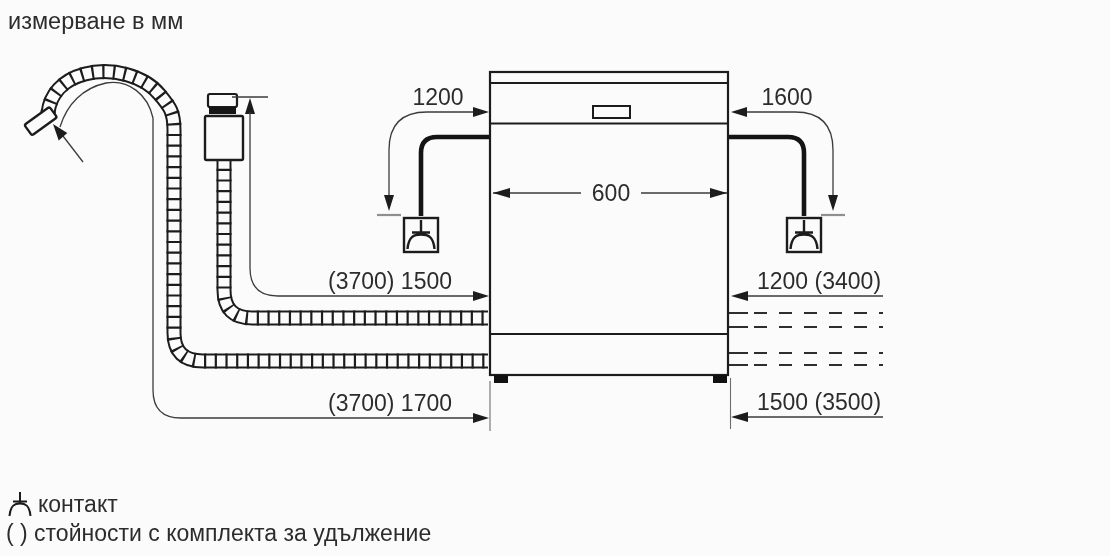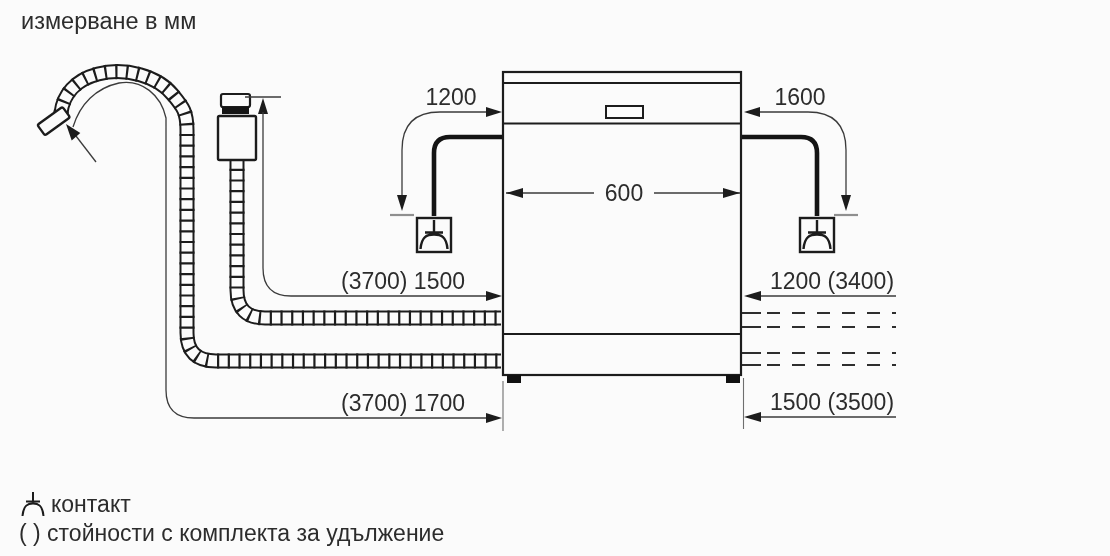--- a/index.html
+++ b/index.html
@@ -1,17 +1,17 @@
 <!DOCTYPE html>
 <html><head>
 <meta charset="utf-8">
 <style>
   html,body{margin:0;padding:0;background:#fbfbfb;}
   .stage{width:883px;height:556px;position:relative;background:#fbfbfb;overflow:hidden;
-         font-family:"Liberation Sans",sans-serif;padding-left:13px;}
+         font-family:"Liberation Sans",sans-serif;}
   svg{display:block;}
   text{fill:#2c2c2c;font-family:"Liberation Sans",sans-serif;font-size:23px;}
   .title{font-size:23.5px;}
   .outline{fill:none;stroke:#1c1c1c;stroke-width:2.2;}
   .thin{fill:none;stroke:#3b3b3b;stroke-width:1.3;}
   .ext{stroke:#6e6e6e;stroke-width:1.1;}
   .tick{stroke:#8f8f8f;stroke-width:2.2;}
   .head{fill:#1c1c1c;stroke:none;}
   .cord{fill:none;stroke:#141414;stroke-width:4.6;}
   .hose-outer{fill:none;stroke:#1c1c1c;stroke-width:15;}

